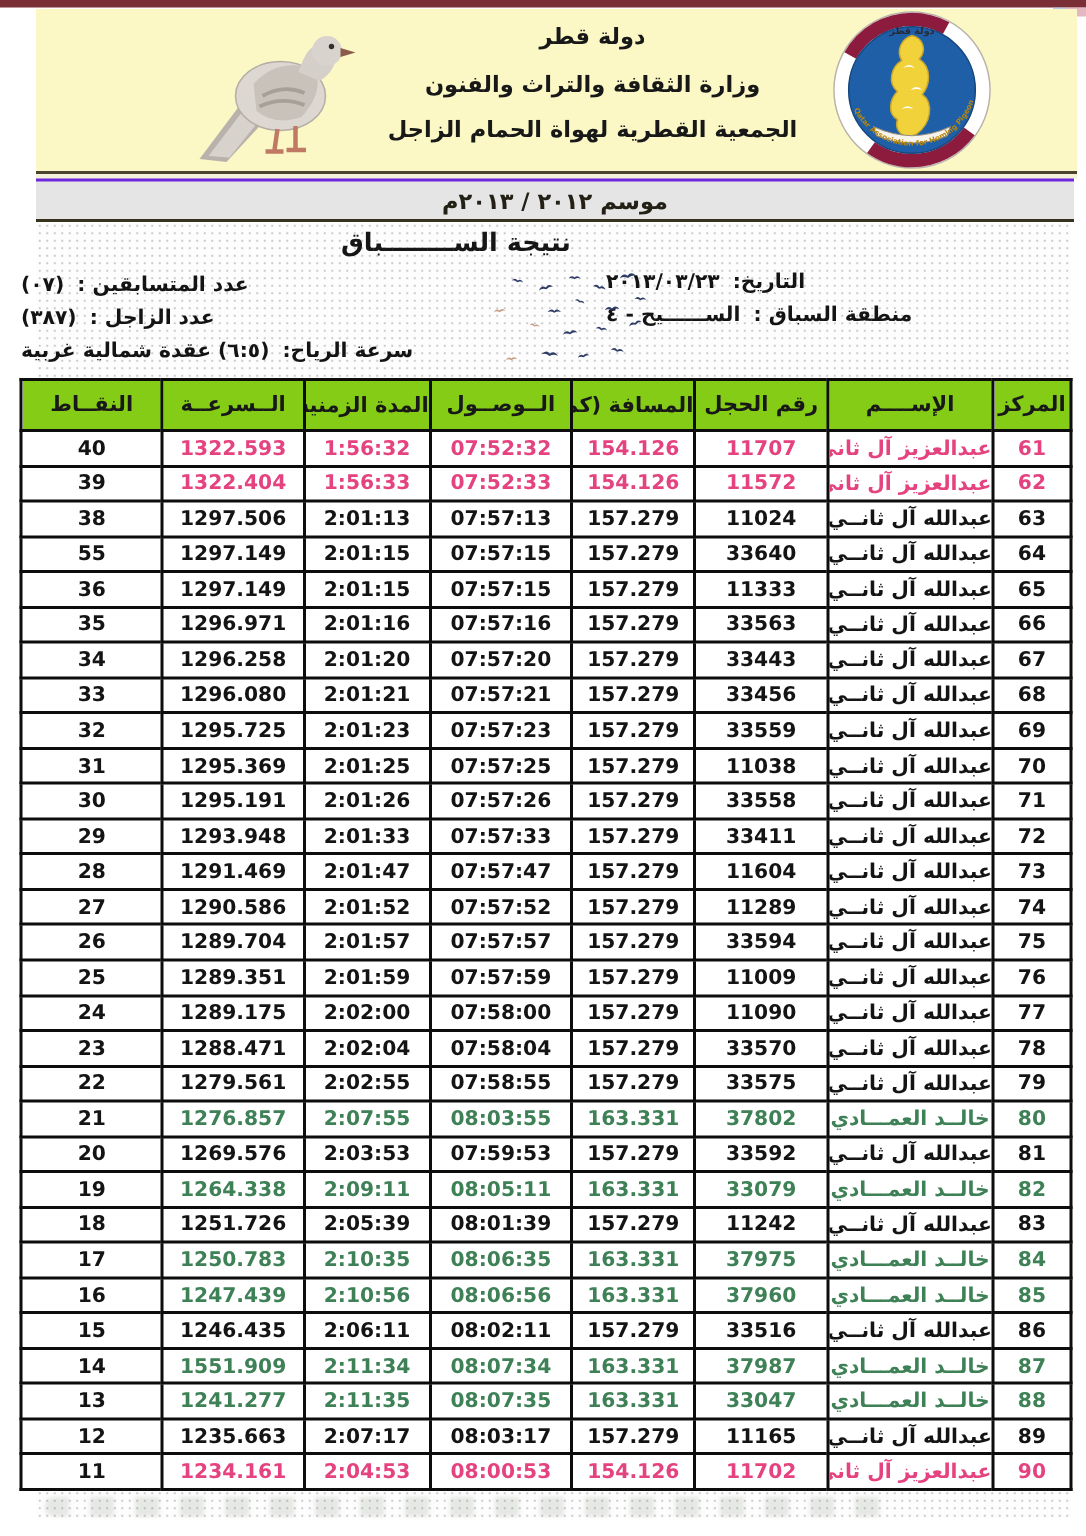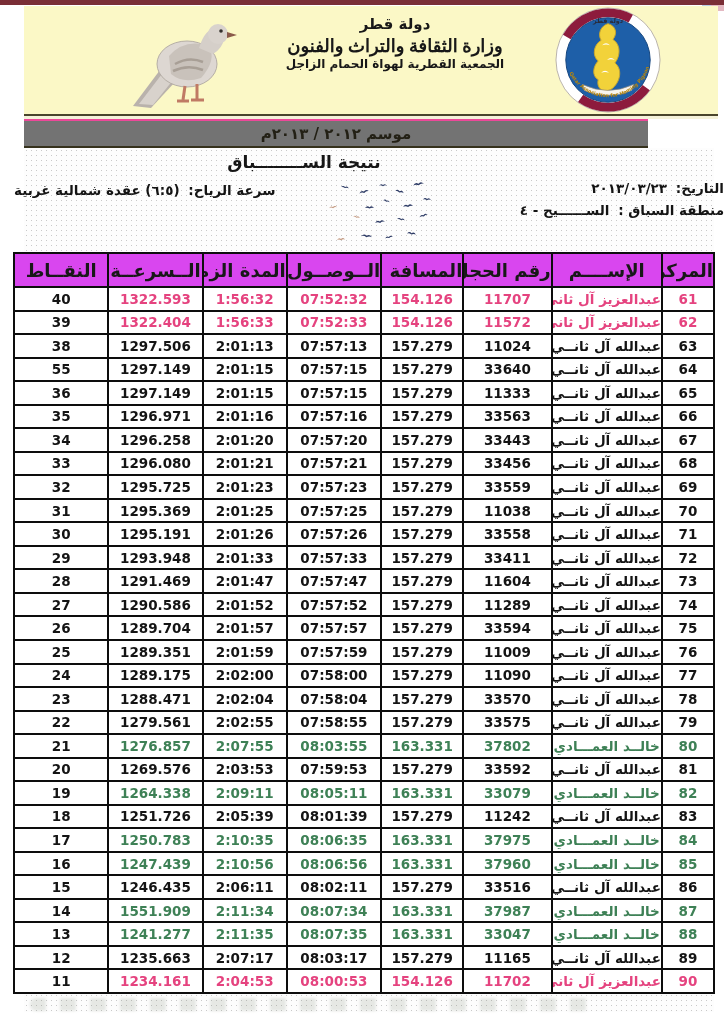--- a/index.html
+++ b/index.html
@@ -14,64 +14,64 @@
   .top-strip{left:0;top:0;width:724px;height:5px;background:#7a2e36;}
   .corner-mark{right:0;top:5px;width:22px;height:6px;
     background:linear-gradient(90deg,#9db6d8 0 40%,#d89aa8 40% 100%);opacity:.7;}
 
   
   .header-band{left:24px;top:6px;width:694px;height:108px;background:#fbf8c6;
     border-bottom:2px solid #4a452c;}
   .header-titles{left:230px;top:10px;width:330px;height:100px;text-align:center;
     direction:rtl;color:#181818;}
   .header-titles .t1{font-size:15px;font-weight:bold;margin-top:5px;}
-  .header-titles .t2{font-size:18px;font-weight:bold;margin-top:2px;font-family:Liberation Serif, serif;}
-  .header-titles .t3{font-size:12px;font-weight:bold;}
+  .header-titles .t2{font-size:15px;font-weight:bold;margin-top:14px;}
+  .header-titles .t3{font-size:15px;font-weight:bold;margin-top:12px;}
 
   .pigeon-wrap{left:125px;top:8px;width:120px;height:104px;}
   .logo-wrap{left:552px;top:6px;width:112px;height:108px;}
 
   
   .season-gap{left:24px;top:116px;width:694px;height:3px;background:#f5f2da;}
-  .season-bar{left:24px;top:119px;width:624px;height:25px;background:#737373;
-    border-top:2px solid #ec4899;border-bottom:2px solid #36321d;
+  .season-bar{left:24px;top:119px;width:692px;height:25px;background:#e5e5e5;
+    border-top:2px solid #6d28d9;border-bottom:2px solid #36321d;
     display:flex;align-items:center;justify-content:center;direction:rtl;}
   .season-bar span{font-size:15px;font-weight:bold;color:#232015;letter-spacing:1px;}
 
   
   .dotted-zone{left:24px;top:148px;width:690px;height:864px;
     background-image:radial-gradient(#c9c9c9 0.8px,transparent 1px);
     background-size:5px 5px;background-color:#fdfdfd;}
 
   .result-title{left:0;top:152px;width:608px;text-align:center;direction:rtl;}
   .result-title span{font-size:17px;font-weight:bold;color:#161616;}
 
   
-  .info-right{right:0;top:180px;width:300px;direction:rtl;text-align:right;color:#141414;}
+  .info-right{right:20px;top:180px;width:300px;direction:rtl;text-align:left;color:#141414;}
   .info-left{left:14px;top:182px;width:310px;direction:rtl;text-align:left;color:#141414;}
   .info-line{font-size:13.5px;font-weight:bold;margin-bottom:6px;white-space:nowrap;}
   .info-line .val{margin-right:4px;}
 
   .birds{left:295px;top:175px;width:160px;height:75px;}
 
   
   .table-wrap{left:13px;top:252px;width:704px;}
   table.results{border-collapse:collapse;table-layout:fixed;width:702px;height:742px;
     direction:rtl;background:#ffffff;}
   table.results col.c-rank{width:52px;}
   table.results col.c-name{width:110px;}
   table.results col.c-ring{width:88px;}
   table.results col.c-distance{width:82px;}
   table.results col.c-arrival{width:94px;}
   table.results col.c-duration{width:84px;}
   table.results col.c-speed{width:94px;}
   table.results col.c-points{width:94px;}
   table.results th,table.results td{border:2px solid #0d0d0d;text-align:center;
     padding:0;overflow:hidden;white-space:nowrap;}
-  table.results th{background:#d946ef;font-size:18px;font-weight:bold;color:#181818;height:32px;}
+  table.results th{background:#84cc16;font-size:14px;font-weight:bold;color:#181818;height:32px;}
   table.results td{font-size:13.5px;font-weight:bold;color:#141414;height:21px;}
   td.c-name{font-size:12.5px;}
   td.c-rank{font-size:14px;}
   tr.row-pink td{color:#e5437f;}
   tr.row-green td{color:#3e8156;}
   tr.row-black td{color:#141414;}
   tr.row-pink td.c-points,tr.row-green td.c-points{color:#141414;}
 
   
   .smudge{left:30px;top:998px;width:560px;height:13px;border-radius:6px;
@@ -147,20 +147,28 @@
     <span>التاريخ:</span>
     <span class="val">٢٠١٣/٠٣/٢٣</span>
   </div>
   <div class="info-line">
     <span>منطقة السباق :</span>
     <span class="val">الســــــيح - ٤</span>
   </div>
 </div>
 
 <div class="abs info-left">
+  <div class="info-line">
+    <span>عدد المتسابقين :</span>
+    <span class="val">(٠٧)</span>
+  </div>
+  <div class="info-line">
+    <span>عدد الزاجل    :</span>
+    <span class="val">(٣٨٧)</span>
+  </div>
   <div class="info-line">
     <span>سرعة الرياح:</span>
     <span class="val">(٦:٥) عقدة شمالية غربية</span>
   </div>
 </div>
 
 <div class="abs birds">
     <svg width="11" height="6.6" viewBox="0 0 12 7" style="position: absolute; left: 118px; top: 6px; transform: rotate(-10deg);">
       <path d="M0 4 Q3 0 6 3 Q9 0 12 4 Q9 2.6 6 4.6 Q3 2.6 0 4 Z" fill="#2e3c66"></path>
     </svg>

